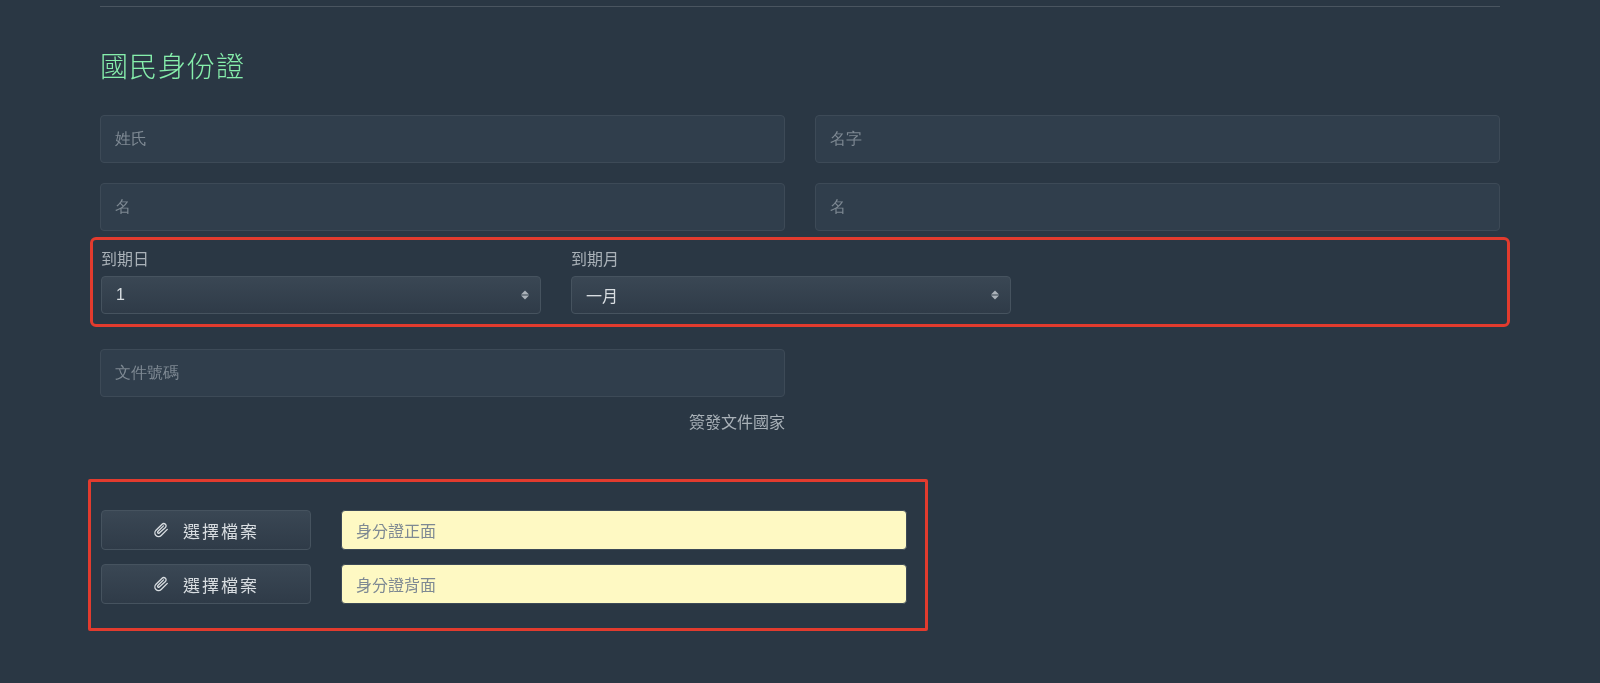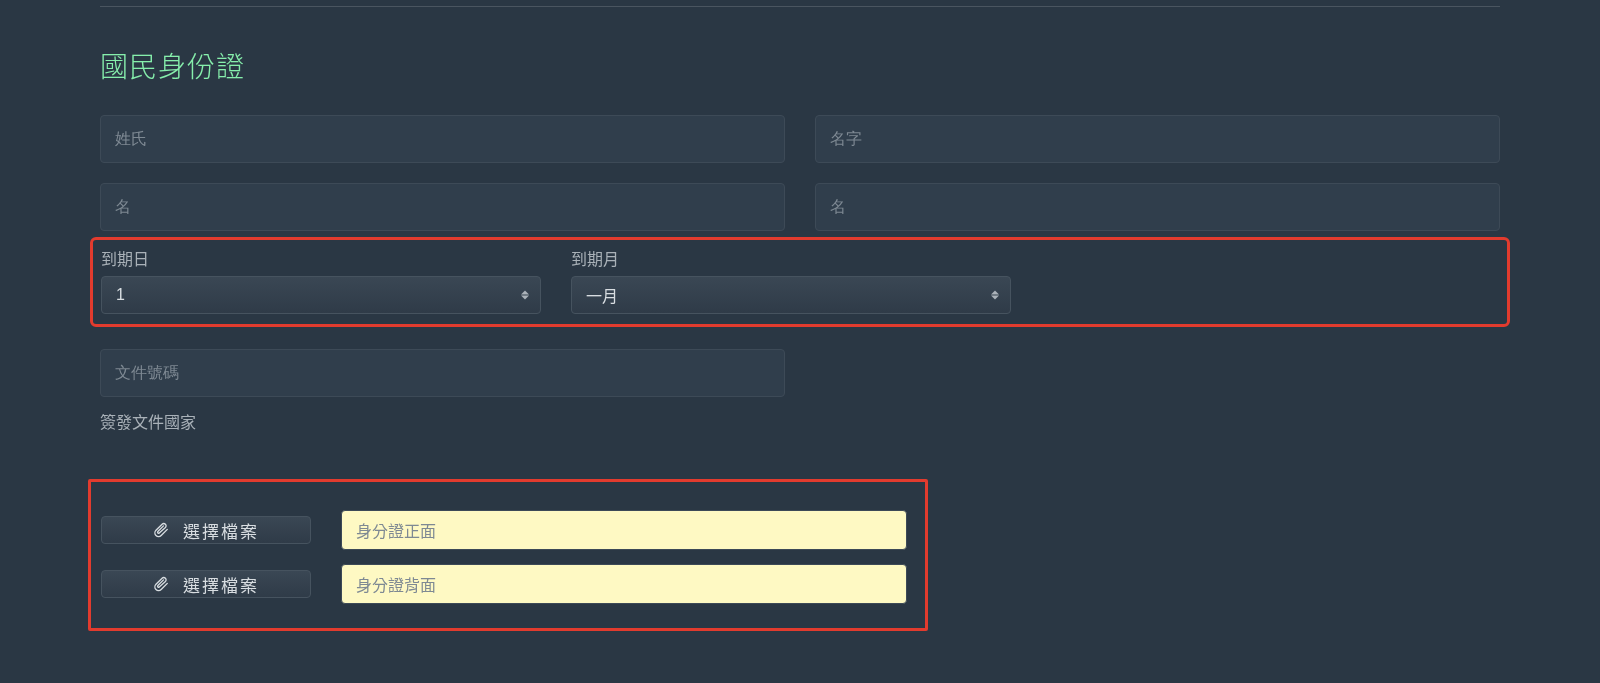--- a/index.html
+++ b/index.html
@@ -116,21 +116,21 @@
     margin-left: -12px;
   }
   .file-row {
     display: flex;
     align-items: center;
     gap: 30px;
     margin: 14px 0;
   }
   .file-btn {
     width: 210px;
-    height: 28px;
+    height: 40px;
     background: linear-gradient(to bottom, #3a4754, #2f3b48);
     border: 1px solid #46535f;
     border-radius: 4px;
     display: flex;
     align-items: center;
     justify-content: center;
     gap: 14px;
     color: #d8dde1;
     font-size: 17px;
     cursor: pointer;
@@ -143,21 +143,21 @@
     background: #fef9c3;
     border: 1px solid #3d4a57;
     border-radius: 4px;
     padding: 0 14px;
     color: #7e8993;
     font-size: 16px;
     display:flex;
     align-items:center;
   }
   .doc-number-block { margin-top: 22px; }
-  .issuing-block { margin-top: 12px; }
+  .issuing-block { margin-top: 12px; text-align: right; }
 </style>
 </head>
 <body>
 
 <div class="page">
   <hr class="top-rule">
 
   <h2 class="section-title">國民身份證</h2>
 
   <div class="row">

